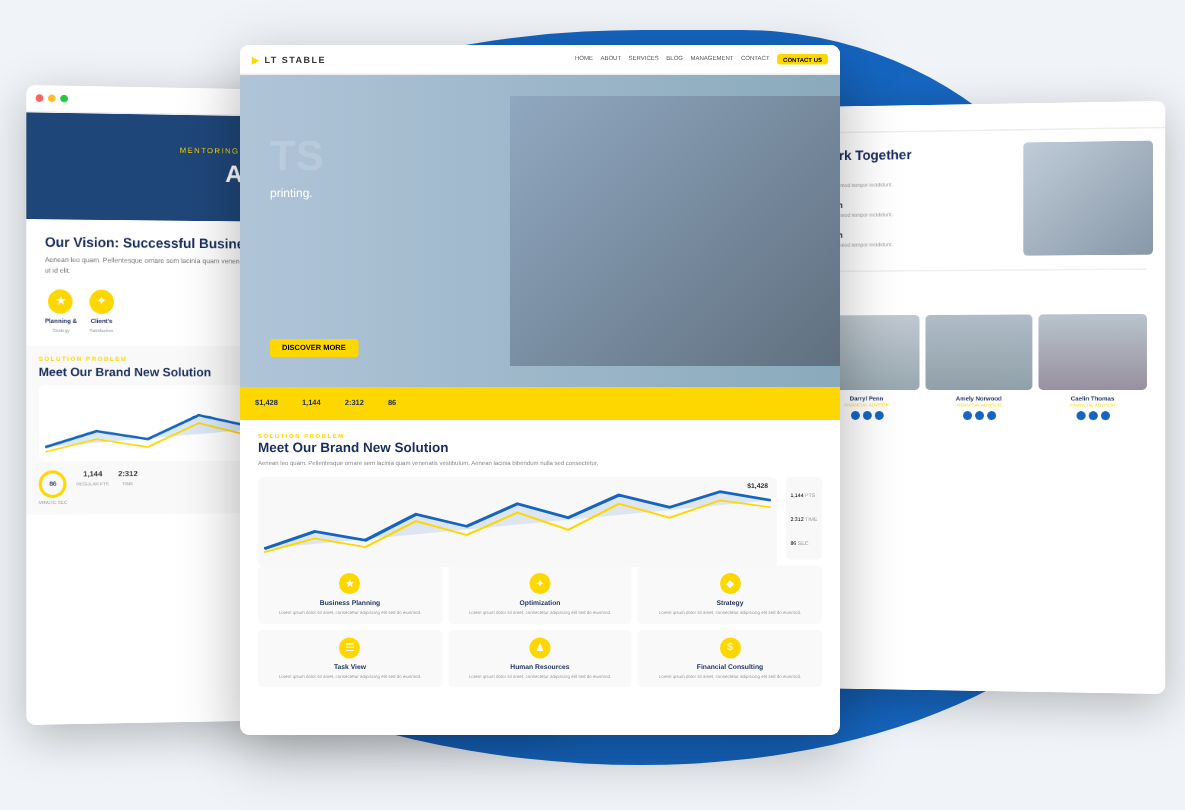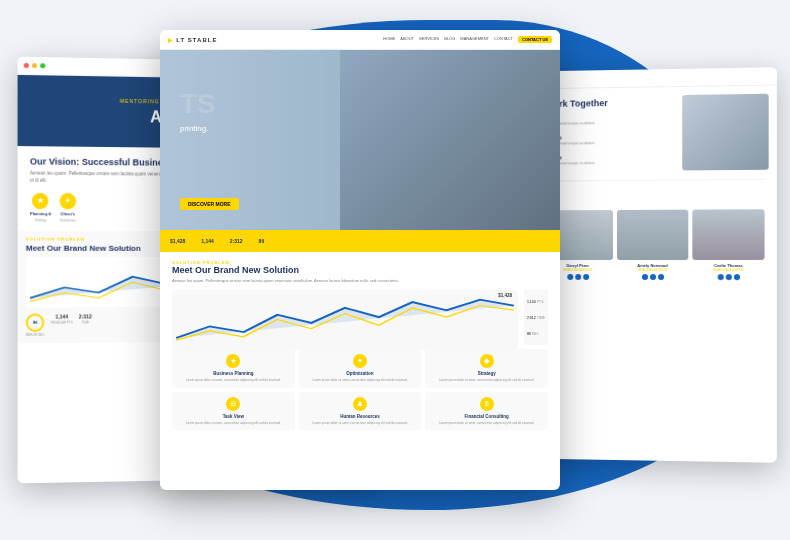--- a/index.html
+++ b/index.html
@@ -256,21 +256,21 @@
     .nav-btn {
       background: #ffd700;
       color: #000;
       font-size: 4px;
       padding: 1px 4px;
       border-radius: 2px;
       font-weight: 700;
     }
 
     .center-hero {
-      height: 180px;
+      height: 208px;
       background: linear-gradient(135deg, #c8d8e8 0%, #a0b8cc 100%);
       position: relative;
       overflow: hidden;
     }
     .center-hero-img {
       width: 100%;
       height: 100%;
       background: linear-gradient(to right, #b0c4d8 0%, #8aaabb 100%);
       display: flex;
       align-items: center;

